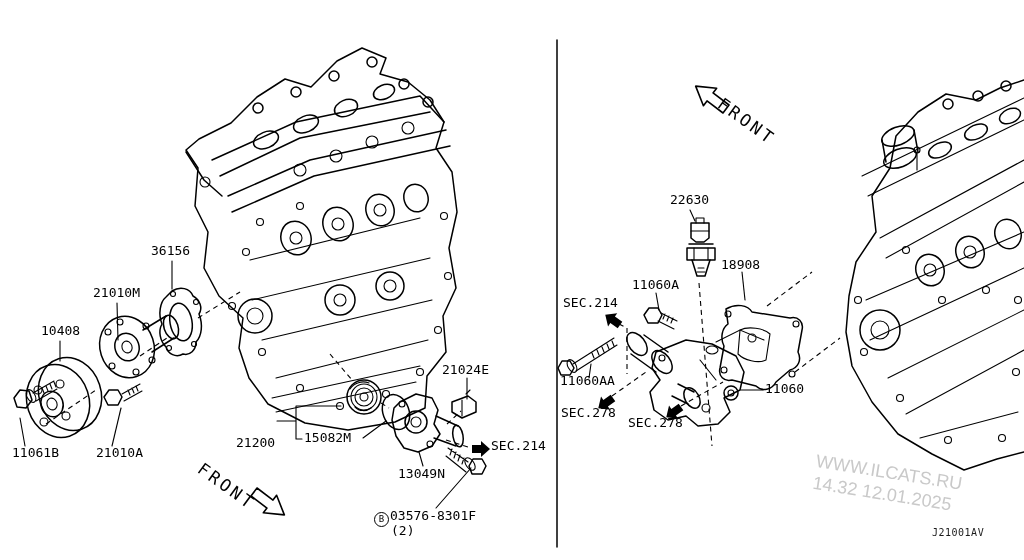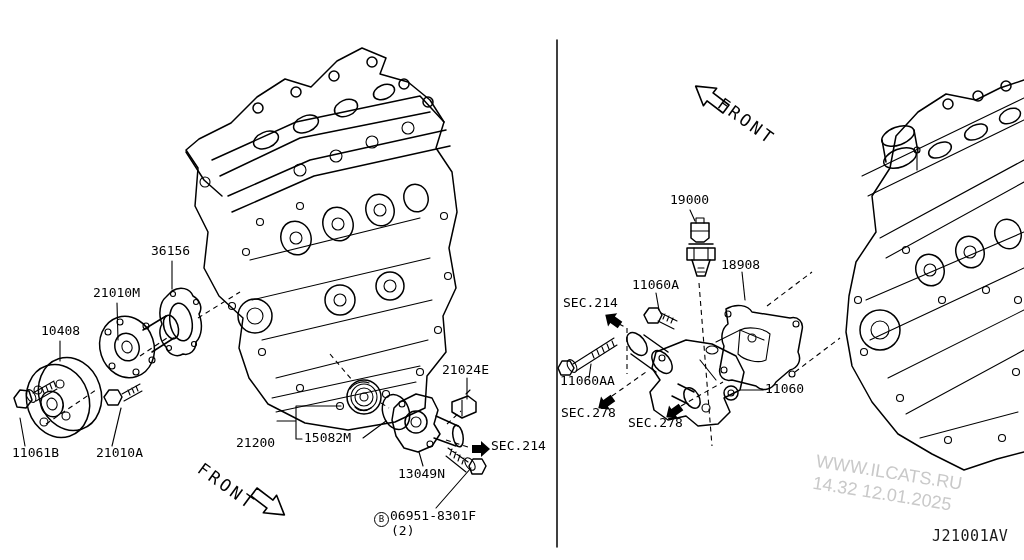--- a/index.html
+++ b/index.html
@@ -24,21 +24,21 @@
     display:inline-flex;align-items:center;justify-content:center;
     width:13px;height:13px;border:1.2px solid #000;border-radius:50%;
     font-size:9px;line-height:9px;margin-right:1px;vertical-align:-2px;
   }
   .watermark{
     position:absolute;left:818px;top:450px;color:#c9c9c9;
     font-family:"Liberation Sans", sans-serif;font-size:18px;line-height:22px;
     transform:rotate(9deg);transform-origin:left top;white-space:nowrap;
   }
   .code{
-    position:absolute;left:932px;top:527px;font-size:15px;letter-spacing:0.5px;color:#1a1a1a;
+    position:absolute;left:932px;top:527px;font-size:10px;letter-spacing:0.5px;color:#1a1a1a;
   }
 </style>
 </head>
 <body>
 
 <div class="stage">
 
   <svg width="1024" height="560" viewBox="0 0 1024 560">
 
     <defs>
@@ -297,25 +297,25 @@
   <div class="lbl" style="left:151px;top:244px">36156</div>
   <div class="lbl" style="left:93px;top:286px">21010M</div>
   <div class="lbl" style="left:41px;top:324px">10408</div>
   <div class="lbl" style="left:12px;top:446px">11061B</div>
   <div class="lbl" style="left:96px;top:446px">21010A</div>
   <div class="lbl" style="left:236px;top:436px">21200</div>
   <div class="lbl" style="left:304px;top:431px">15082M</div>
   <div class="lbl" style="left:442px;top:363px">21024E</div>
   <div class="lbl" style="left:491px;top:439px">SEC.214</div>
   <div class="lbl" style="left:398px;top:467px">13049N</div>
-  <div class="lbl" style="left:374px;top:509px"><span class="circ">B</span><span>06951-8301F</span></div>
+  <div class="lbl" style="left:374px;top:509px"><span class="circ">B</span><span>03576-8301F</span></div>
   <div class="lbl" style="left:391px;top:524px">(2)</div>
   <div class="lbl rotlbl" style="left:204px;top:461px">FRONT</div>
 
-  <div class="lbl" style="left:670px;top:193px">19000</div>
+  <div class="lbl" style="left:670px;top:193px">22630</div>
   <div class="lbl" style="left:632px;top:278px">11060A</div>
   <div class="lbl" style="left:721px;top:258px">18908</div>
   <div class="lbl" style="left:563px;top:296px">SEC.214</div>
   <div class="lbl" style="left:560px;top:374px">11060AA</div>
   <div class="lbl" style="left:561px;top:406px">SEC.278</div>
   <div class="lbl" style="left:628px;top:416px">SEC.278</div>
   <div class="lbl" style="left:765px;top:382px">11060</div>
   <div class="lbl rotlbl" style="left:724px;top:96px">FRONT</div>
 
   <div class="watermark">

